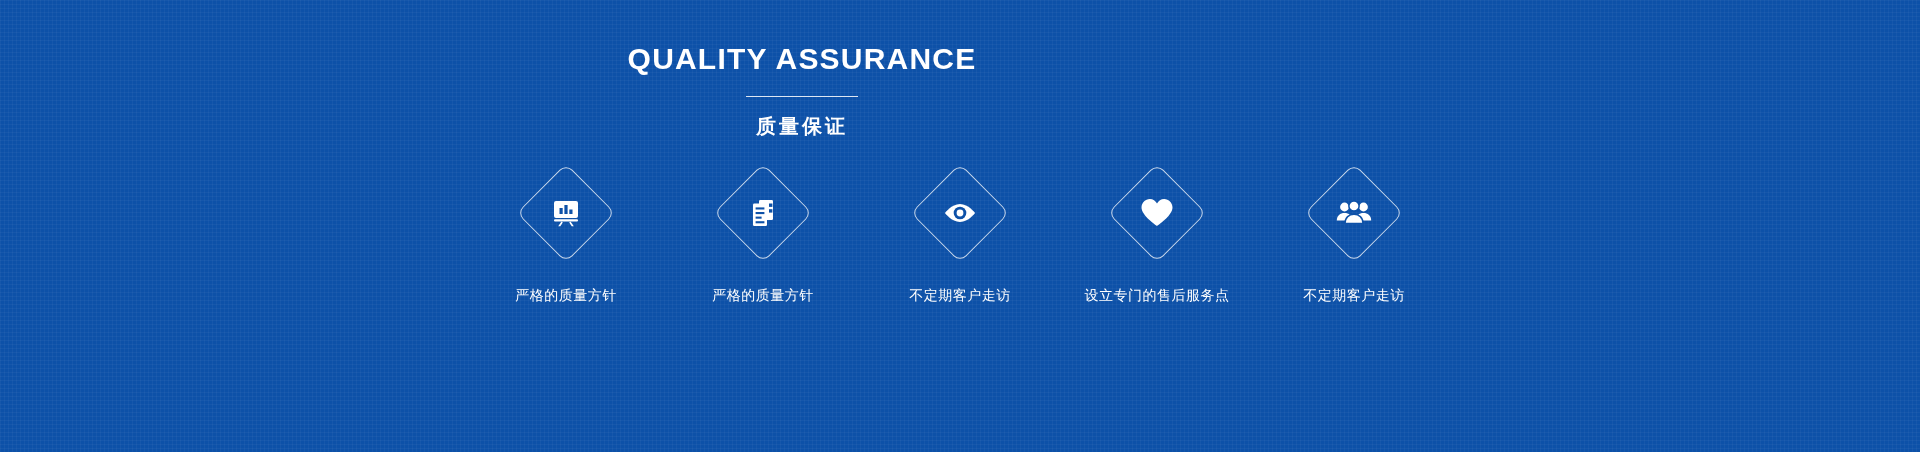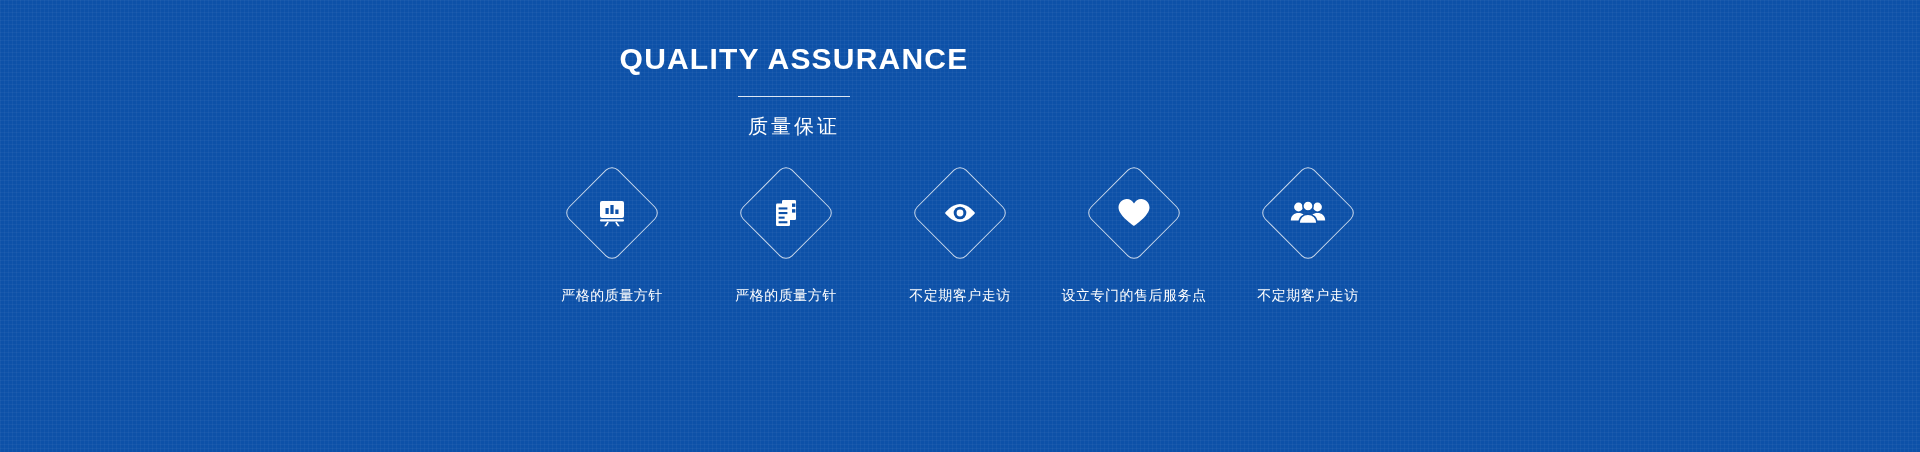--- a/index.html
+++ b/index.html
@@ -26,21 +26,21 @@
     background-image:
       linear-gradient(to right, rgba(255,255,255,0.035) 1px, transparent 1px),
       linear-gradient(to bottom, rgba(255,255,255,0.035) 1px, transparent 1px);
     background-size:4px 4px, 4px 4px;
     overflow:hidden;
   }
 
   
   .header {
     position:absolute;
-    top:0; left:8px;
+    top:0; left:16px;
     width:1572px;
     text-align:center;
   }
 
   .title-en {
     margin-top:44px;
     font-size:30px;
     font-weight:bold;
     letter-spacing:1.2px;
     color:#ffffff;
@@ -56,36 +56,37 @@
   .divider {
     width:112px;
     height:1px;
     background:#ffffff;
     opacity:0.85;
   }
 
   .title-cn {
     margin-top:19px;
     font-size:20px;
-    font-weight:400;
+    font-weight:700;
     letter-spacing:3px;
     color:#ffffff;
     line-height:1;
     font-family:"DejaVu Sans", "Liberation Sans", sans-serif;
   }
 
   
   .items {
     position:absolute;
     top:166px;
     left:0;
     width:1920px;
     display:flex;
     justify-content:center;
     align-items:flex-start;
+    gap:23px;
   }
 
   .item {
     width:174px;
     display:flex;
     flex-direction:column;
     align-items:center;
   }
 
   .diamond {

